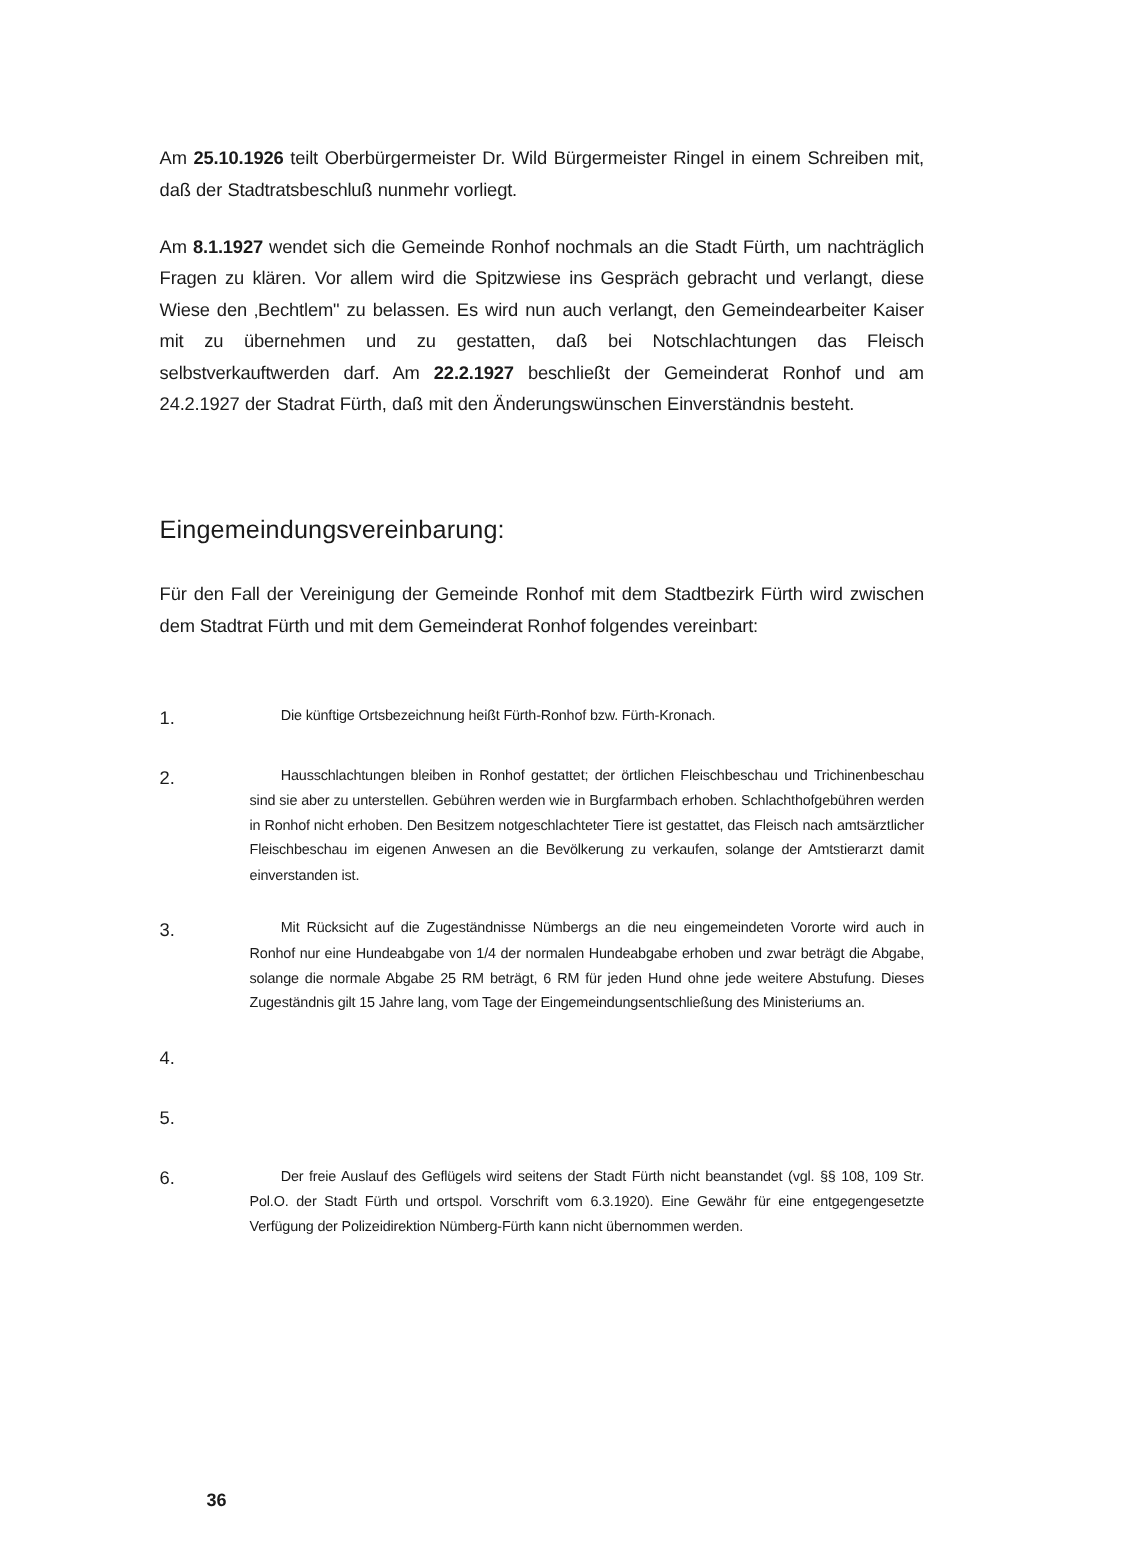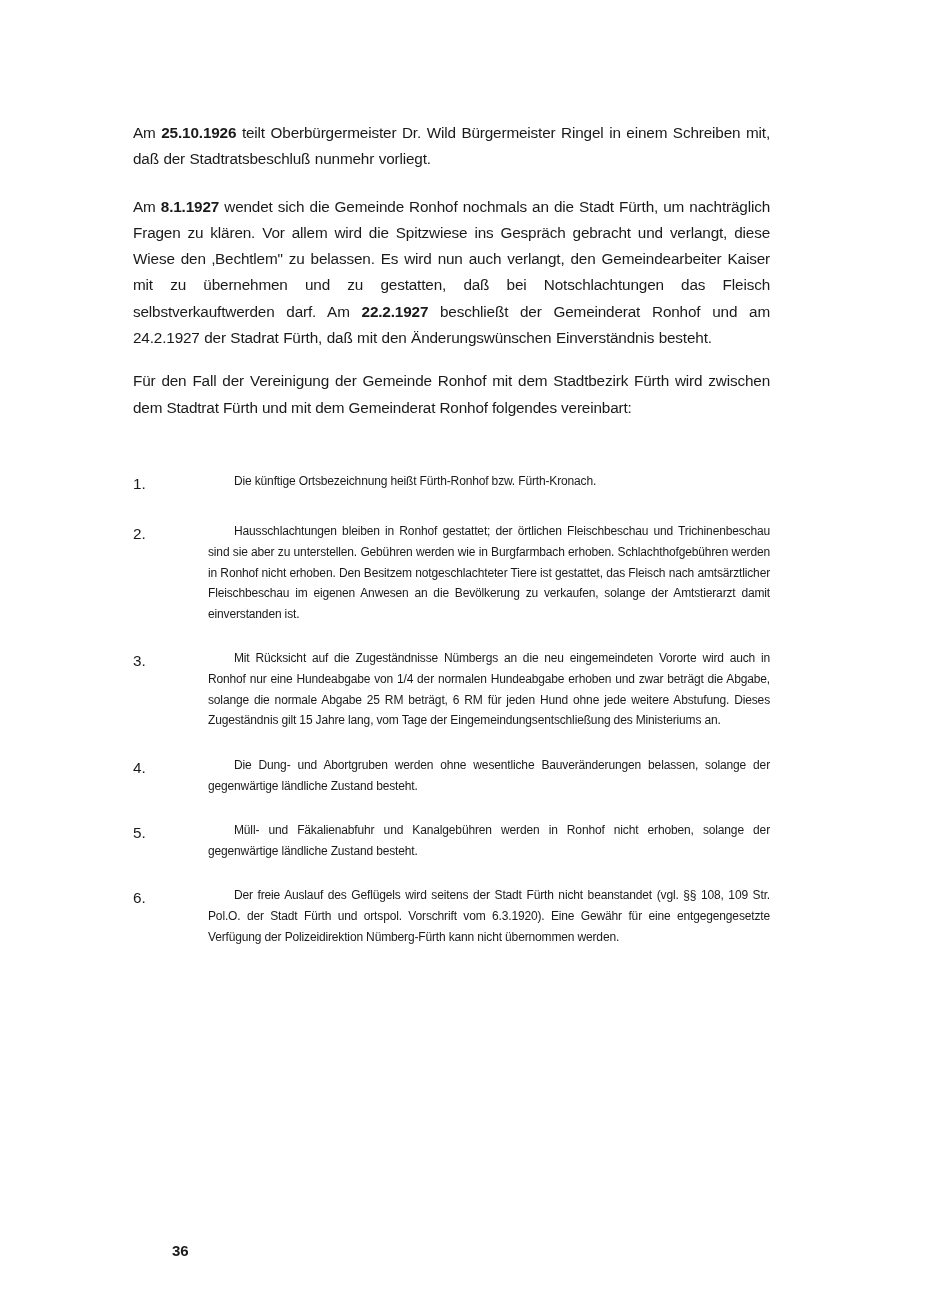--- a/index.html
+++ b/index.html
@@ -82,43 +82,42 @@
 </head>
 <body>
 
 <div class="page">
 
   <div id="paragraphs">
       <p class="para first"><span>Am </span><span class="b">25.10.1926</span><span> teilt Oberbürgermeister Dr. Wild Bürgermeister Ringel in einem Schreiben mit, daß der Stadtratsbeschluß nunmehr vorliegt.</span></p>
       <p class="para"><span>Am </span><span class="b">8.1.1927</span><span> wendet sich die Gemeinde Ronhof nochmals an die Stadt Fürth, um nachträglich Fragen zu klären. Vor allem wird die Spitzwiese ins Gespräch gebracht und verlangt, diese Wiese den ‚Bechtlem" zu belassen. Es wird nun auch verlangt, den Gemeindearbeiter Kaiser mit zu übernehmen und zu gestatten, daß bei Notschlachtungen das Fleisch selbstverkauftwerden darf. Am </span><span class="b">22.2.1927</span><span> beschließt der Gemeinderat Ronhof und am 24.2.1927 der Stadrat Fürth, daß mit den Änderungswünschen Einverständnis besteht.</span></p>
     </div>
 
+  <h2 class="section-title">Eingemeindungsvereinbarung:</h2>
 
   <p class="intro">Für den Fall der Vereinigung der Gemeinde Ronhof mit dem Stadtbezirk Fürth wird zwischen dem Stadtrat Fürth und mit dem Gemeinderat Ronhof folgendes vereinbart:</p>
 
   <div id="clauses">
       <div class="clause">
         <div class="clause-num">1.</div>
         <div class="clause-text">Die künftige Ortsbezeichnung heißt Fürth-Ronhof bzw. Fürth-Kronach.</div>
       </div>
       <div class="clause">
         <div class="clause-num">2.</div>
         <div class="clause-text">Hausschlachtungen bleiben in Ronhof gestattet; der örtlichen Fleischbeschau und Trichinenbeschau sind sie aber zu unterstellen. Gebühren werden wie in Burgfarmbach erhoben. Schlachthofgebühren werden in Ronhof nicht erhoben. Den Besitzem notgeschlachteter Tiere ist gestattet, das Fleisch nach amtsärztlicher Fleischbeschau im eigenen Anwesen an die Bevölkerung zu verkaufen, solange der Amtstierarzt damit einverstanden ist.</div>
       </div>
       <div class="clause">
         <div class="clause-num">3.</div>
         <div class="clause-text">Mit Rücksicht auf die Zugeständnisse Nümbergs an die neu eingemeindeten Vororte wird auch in Ronhof nur eine Hundeabgabe von 1/4 der normalen Hundeabgabe erhoben und zwar beträgt die Abgabe, solange die normale Abgabe 25 RM beträgt, 6 RM für jeden Hund ohne jede weitere Abstufung. Dieses Zugeständnis gilt 15 Jahre lang, vom Tage der Eingemeindungsentschließung des Ministeriums an.</div>
       </div>
       <div class="clause">
         <div class="clause-num">4.</div>
-        <div class="clause-text">Die Dung- und Abortgruben werden ohne wesentliche Bauveränderungen belassen, solange der gegenwärtige ländliche Zustand besteht.</div>
       </div>
       <div class="clause">
         <div class="clause-num">5.</div>
-        <div class="clause-text">Müll- und Fäkalienabfuhr und Kanalgebühren werden in Ronhof nicht erhoben, solange der gegenwärtige ländliche Zustand besteht.</div>
       </div>
       <div class="clause">
         <div class="clause-num">6.</div>
         <div class="clause-text">Der freie Auslauf des Geflügels wird seitens der Stadt Fürth nicht beanstandet (vgl. §§ 108, 109 Str. Pol.O. der Stadt Fürth und ortspol. Vorschrift vom 6.3.1920). Eine Gewähr für eine entgegengesetzte Verfügung der Polizeidirektion Nümberg-Fürth kann nicht übernommen werden.</div>
       </div>
     </div>
 
   <div class="page-number">36</div>
 </div>
 

